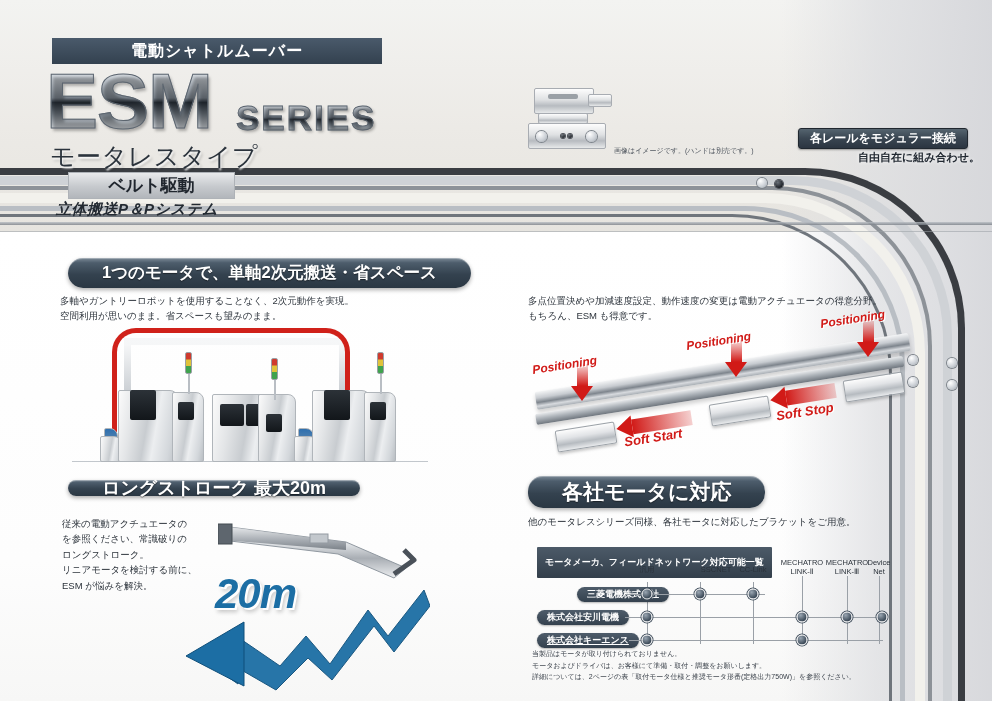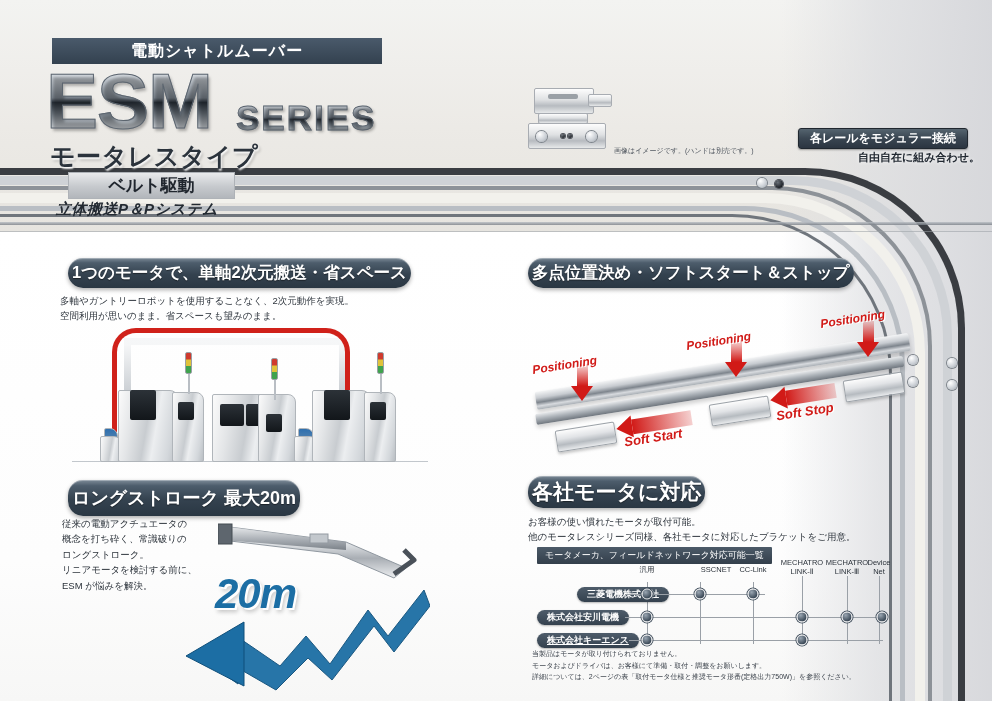--- a/index.html
+++ b/index.html
@@ -64,21 +64,21 @@
   .series{
     position:absolute;left:236px;top:98px;
     font-size:35px;font-weight:800;letter-spacing:2px;
     background:linear-gradient(180deg,#ffffff 0%,#c9cfd6 20%,#69727c 48%,#2d343d 54%,#7b848d 70%,#e4e8ec 90%,#ffffff 100%);
     -webkit-background-clip:text;background-clip:text;color:transparent;
     -webkit-text-stroke:.8px #59626c;
     text-shadow:2px 2px 3px rgba(0,0,0,.3);
   }
   .motorless{
     position:absolute;left:50px;top:140px;
-    font-size:25px;font-weight:700;letter-spacing:.5px;
+    font-size:25px;font-weight:400;letter-spacing:.5px;
     color:#2b333c;
     text-shadow:1px 2px 2px rgba(255,255,255,.95), 2px 3px 3px rgba(0,0,0,.25);
   }
   .belt{
     position:absolute;left:68px;top:172px;width:165px;height:25px;
     background:linear-gradient(180deg,#e9eaec 0%,#c6c9cd 55%,#b2b6bb 100%);
     border:1px solid #aeb2b7;
     display:flex;align-items:center;justify-content:center;
     font-size:17px;font-weight:800;color:#20262e;
   }
@@ -115,21 +115,21 @@
   }
   .mod-sub{position:absolute;left:858px;top:150px;font-size:11px;font-weight:700;color:#222932;
     text-shadow:0 0 4px #fff;}
 
   
   .pill{
     position:absolute;
     background:linear-gradient(180deg,#7d8b98 0%,#4d5d6c 16%,#34424f 55%,#2a3743 100%);
     border-radius:15px;color:#fff;font-weight:800;
     display:flex;align-items:center;
-    padding:0 4px;box-sizing:border-box;
+    padding:0 34px;box-sizing:border-box;
     box-shadow:0 2px 4px rgba(0,0,0,.32), inset 0 1px 0 rgba(255,255,255,.3);
     text-shadow:0 1px 1px rgba(0,0,0,.45);
     white-space:nowrap;
   }
   .body-txt{position:absolute;font-size:9.5px;line-height:1.62;color:#2c333b;}
 
   
   .machines{position:absolute;left:72px;top:330px;width:356px;height:150px;}
   .mcase{position:absolute;bottom:18px;border-radius:2px 8px 2px 2px;
     background:linear-gradient(100deg,#fbfbfb 0%,#e3e5e7 25%,#c8ccd0 48%,#eceef0 62%,#d3d7db 85%,#b9bec3 100%);
@@ -180,23 +180,23 @@
 
   
   .twentym{position:absolute;left:215px;top:570px;
     font-size:42px;font-weight:800;font-style:italic;color:#1c6ea4;
     text-shadow:2px 2px 0 #fff,3px 4px 4px rgba(0,0,0,.22);letter-spacing:-1px;text-align:right;}
   .zig{position:absolute;left:180px;top:580px;}
   .actuator{position:absolute;left:218px;top:520px;width:205px;height:60px;}
 
   
   .tbl-title{
-    position:absolute;left:537px;top:547px;height:17px;padding:0 8px;
+    position:absolute;left:537px;top:547px;height:31px;padding:0 8px;
     background:linear-gradient(180deg,#4c5a68 0%,#333f4b 100%);
-    color:#fff;font-size:9px;font-weight:400;
+    color:#fff;font-size:9px;font-weight:700;
     display:flex;align-items:center;border-radius:1px;
   }
   .tbl{position:absolute;left:537px;top:556px;width:345px;height:92px;}
   .colhead{position:absolute;text-align:center;font-size:7.5px;color:#2b323a;
     line-height:1.25;transform:translateX(-50%);white-space:nowrap;}
   .vline{position:absolute;width:1px;background:#9aa0a7;}
   .rowlbl{
     position:absolute;height:15px;border-radius:8px;padding:0 10px;
     background:linear-gradient(180deg,#4e5c6a 0%,#34414e 100%);
     color:#fff;font-size:9px;font-weight:700;
@@ -296,21 +296,24 @@
     <div class="mcase" style="left:226px;width:14px;height:32px;background:linear-gradient(180deg,#2e6fae,#9aa6b2);"></div>
     <div class="mcase" style="left:222px;width:22px;height:24px;"></div>
     <div class="mcase" style="left:240px;width:56px;height:70px;"></div>
     <div class="mwin" style="left:252px;bottom:60px;width:26px;height:30px;"></div>
     <div class="mcase" style="left:292px;width:30px;height:68px;"></div>
     <div class="mwin" style="left:298px;bottom:60px;width:16px;height:18px;"></div>
     <div class="mpole" style="left:308px;bottom:86px;height:22px;"></div>
     <div class="mlamp" style="left:305px;bottom:106px;"></div>
   </div>
 
-  <div class="pill" style="left:528px;top:258px;height:30px;font-size:16.5px;">多点位置決め・ソフトスタート＆ストップ</div>
+  <div class="body-txt" style="left:528px;top:293px;width:370px;">
+    <div>多点位置決めや加減速度設定、動作速度の変更は電動アクチュエータの得意分野。</div>
+    <div>もちろん、ESM も得意です。</div>
+  </div>
 
   <div class="posi-wrap">
     <div class="rail3d"></div>
     <div class="rail3d b"></div>
     <div class="slider" style="left:28px;top:108px;"></div>
     <div class="slider" style="left:182px;top:82px;"></div>
     <div class="slider" style="left:316px;top:58px;"></div>
 
     <div class="ar-down" style="left:46px;top:46px;">
         <i></i>
@@ -335,24 +338,24 @@
       </div>
     <div class="ar-left" style="left:242px;top:70px;width:66px;">
         <i style="width:50px;"></i>
         <b></b>
       </div>
 
     <div class="lbl-soft" style="left:96px;top:112px;">Soft Start</div>
     <div class="lbl-soft" style="left:248px;top:86px;">Soft Stop</div>
   </div>
 
-  <div class="pill" style="left:68px;top:480px;height:36px;font-size:18px;">ロングストローク 最大20m</div>
+  <div class="pill" style="left:68px;top:480px;height:16px;font-size:18px;">ロングストローク 最大20m</div>
   <div class="body-txt" style="left:62px;top:516px;width:150px;">
     <div>従来の電動アクチュエータの</div>
-    <div>概念を打ち砕く、常識破りの</div>
+    <div>を参照ください、常識破りの</div>
     <div>ロングストローク。</div>
     <div>リニアモータを検討する前に、</div>
     <div>ESM が悩みを解決。</div>
   </div>
 
   <div>
     <svg class="actuator" viewBox="0 0 205 60">
       <defs>
         <linearGradient id="met" x1="0" y1="0" x2="0" y2="1">
           <stop offset="0%" stop-color="#fdfdfd"></stop>
@@ -378,21 +381,20 @@
       <path d="M236,2 L206,48 L186,24 L160,66 L140,40 L118,62 L86,40 L62,72 L30,54 L4,80 L34,112 L52,86 L80,104 L108,78 L132,98 L162,58 L186,82 L212,36 L244,16 Z" fill="#1c6ea4" opacity=".0"></path>
       <polygon points="222,8 248,18 226,30" fill="#1c6ea4" opacity="0"></polygon>
       <path d="M244,10 L208,56 L188,30 L150,84 L126,56 L100,86 L62,60 L62,44 L18,76 L58,104 L58,88 L96,110 L128,78 L152,100 L194,46 L214,72 L250,26 Z" fill="#1c6ea4" stroke="#0f4f7a" stroke-width="1" opacity=".95"></path>
       <polygon points="64,42 64,106 6,76" fill="#1c6ea4" stroke="#0f4f7a" stroke-width="1"></polygon>
     </svg>
     <div class="twentym">20m</div>
   </div>
 
   <div class="pill" style="left:528px;top:476px;height:32px;font-size:21px;">各社モータに対応</div>
   <div class="body-txt" style="left:528px;top:514px;width:370px;">
-    <div>お客様の使い慣れたモータが取付可能。</div>
     <div>他のモータレスシリーズ同様、各社モータに対応したブラケットをご用意。</div>
   </div>
 
   <div class="tbl-title">モータメーカ、フィールドネットワーク対応可能一覧</div>
 
   <div class="tbl">
 
     <div class="colhead" style="left:110px;top:9px;">
       <div>汎用</div>
       <div></div>

